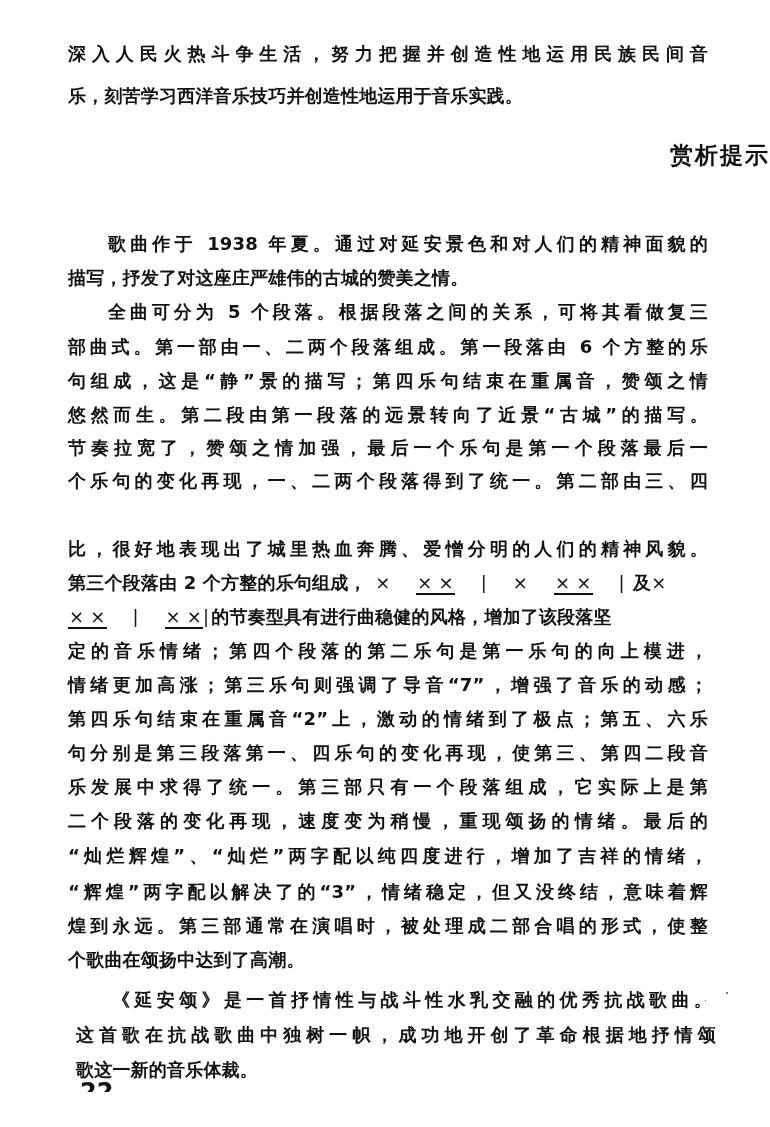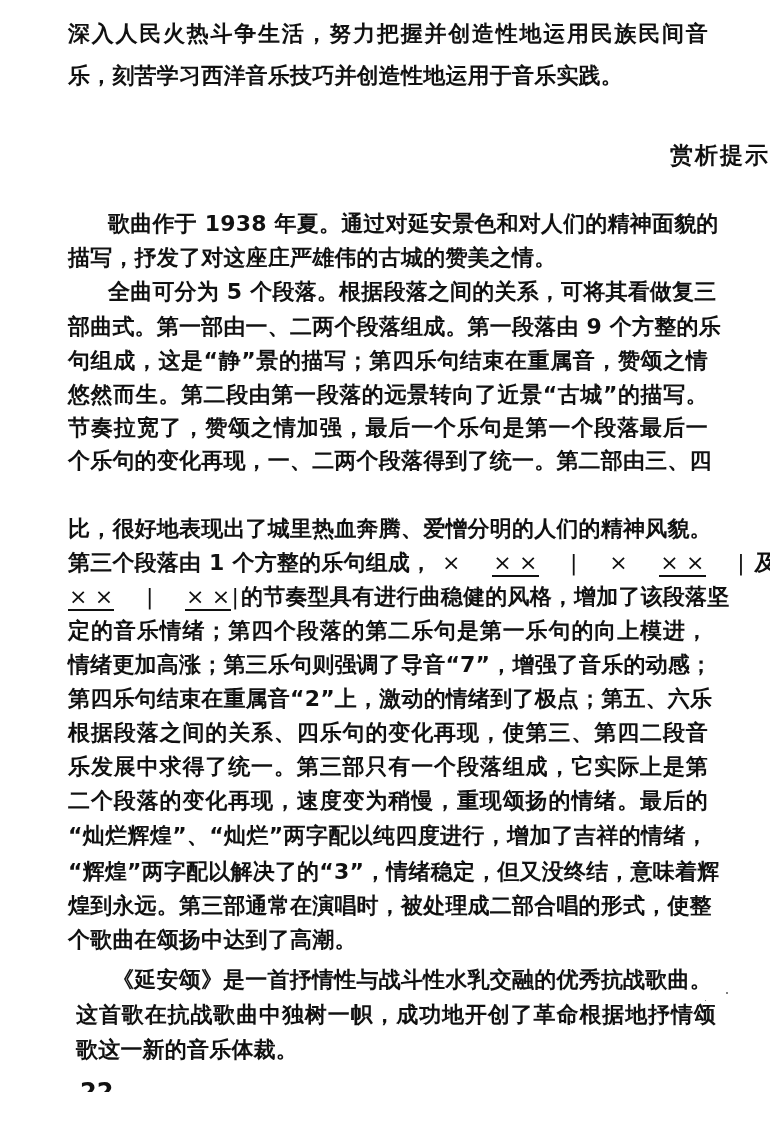--- a/index.html
+++ b/index.html
@@ -5,22 +5,22 @@
   html, body { margin: 0; padding: 0; }
   body {
     width: 770px; height: 1127px; overflow: hidden;
     background: #ffffff; color: #111111;
     font-family: "DejaVu Sans", "Liberation Sans", sans-serif;
     position: relative;
   }
   .page { position: absolute; left: 0; top: 0; width: 770px; height: 1127px; }
   .line {
     position: absolute; left: 68px; width: 640px;
-    font-size: 22px; line-height: 28px; height: 28px;
-    white-space: nowrap; font-weight: bold; letter-spacing: 0.2px;
+    font-size: 18px; line-height: 28px; height: 28px;
+    white-space: nowrap; font-weight: bold; letter-spacing: 0.2px; margin-top: 20px;
   }
   .indent { left: 108px; width: 600px; }
   .just { text-align: justify; text-align-last: justify; }
   .heading {
     position: absolute; left: 0; width: 770px; top: 140px;
     text-align: right; font-size: 23px; font-weight: bold; letter-spacing: 2px;
   }
   .rhythm { display: inline-block; margin: 0 2px; }
   .rhythm .u { border-bottom: 2px solid #111; padding: 0 1px; }
   .rhythm span { font-weight: normal; }
@@ -37,29 +37,29 @@
 
   <div class="line just" style="top:20px;">深入人民火热斗争生活，努力把握并创造性地运用民族民间音</div>
   <div class="line" style="top:62px;">乐，刻苦学习西洋音乐技巧并创造性地运用于音乐实践。</div>
 
   <div class="heading">赏析提示</div>
 
   <div class="line indent just" style="top:210px;">歌曲作于 1938 年夏。通过对延安景色和对人们的精神面貌的</div>
   <div class="line" style="top:244px;">描写，抒发了对这座庄严雄伟的古城的赞美之情。</div>
 
   <div class="line indent just" style="top:278px;">全曲可分为 5 个段落。根据段落之间的关系，可将其看做复三</div>
-  <div class="line just" style="top:313px;">部曲式。第一部由一、二两个段落组成。第一段落由 9 个方整的乐</div>
+  <div class="line just" style="top:313px;">部曲式。第一部由一、二两个段落组成。第一段落由 6 个方整的乐</div>
   <div class="line just" style="top:347px;">句组成，这是“静”景的描写；第四乐句结束在重属音，赞颂之情</div>
   <div class="line just" style="top:381px;">悠然而生。第二段由第一段落的远景转向了近景“古城”的描写。</div>
   <div class="line just" style="top:414px;">节奏拉宽了，赞颂之情加强，最后一个乐句是第一个段落最后一</div>
   <div class="line just" style="top:447px;">个乐句的变化再现，一、二两个段落得到了统一。第二部由三、四</div>
   <div class="line just" style="top:515px;">比，很好地表现出了城里热血奔腾、爱憎分明的人们的精神风貌。</div>
 
   <div class="line" style="top:549px;">
-    <span>第三个段落由 1 个方整的乐句组成，</span>
+    <span>第三个段落由 2 个方整的乐句组成，</span>
     <span class="rhythm">
       <span>×</span>&nbsp;&nbsp;&nbsp;
       <span class="u">× ×</span>&nbsp;&nbsp;&nbsp;
       <span>|</span>&nbsp;&nbsp;&nbsp;
       <span>×</span>&nbsp;&nbsp;&nbsp;
       <span class="u">× ×</span>&nbsp;&nbsp;&nbsp;
       <span>|</span>&nbsp;
     </span><span>及</span><span style="font-weight:normal">×</span>
   </div>
 
@@ -67,21 +67,21 @@
     <span class="rhythm" style="margin-left:0">
       <span class="u">× ×</span>&nbsp;&nbsp;&nbsp;
       <span>|</span>&nbsp;&nbsp;&nbsp;
       <span class="u">× ×</span><span>|</span>
     </span><span>的节奏型具有进行曲稳健的风格，增加了该段落坚</span>
   </div>
 
   <div class="line just" style="top:617px;">定的音乐情绪；第四个段落的第二乐句是第一乐句的向上模进，</div>
   <div class="line just" style="top:651px;">情绪更加高涨；第三乐句则强调了导音“7”，增强了音乐的动感；</div>
   <div class="line just" style="top:685px;">第四乐句结束在重属音“2”上，激动的情绪到了极点；第五、六乐</div>
-  <div class="line just" style="top:719px;">根据段落之间的关系、四乐句的变化再现，使第三、第四二段音</div>
+  <div class="line just" style="top:719px;">句分别是第三段落第一、四乐句的变化再现，使第三、第四二段音</div>
   <div class="line just" style="top:753px;">乐发展中求得了统一。第三部只有一个段落组成，它实际上是第</div>
   <div class="line just" style="top:787px;">二个段落的变化再现，速度变为稍慢，重现颂扬的情绪。最后的</div>
   <div class="line just" style="top:822px;">“灿烂辉煌”、“灿烂”两字配以纯四度进行，增加了吉祥的情绪，</div>
   <div class="line just" style="top:858px;">“辉煌”两字配以解决了的“3”，情绪稳定，但又没终结，意味着辉</div>
   <div class="line just" style="top:892px;">煌到永远。第三部通常在演唱时，被处理成二部合唱的形式，使整</div>
   <div class="line" style="top:926px;">个歌曲在颂扬中达到了高潮。</div>
 
   <div class="line indent just" style="top:966px; left:112px;">《延安颂》是一首抒情性与战斗性水乳交融的优秀抗战歌曲。</div>
   <div class="line just" style="top:1001px; left:76px;">这首歌在抗战歌曲中独树一帜，成功地开创了革命根据地抒情颂</div>
   <div class="line" style="top:1036px; left:76px;">歌这一新的音乐体裁。</div>

